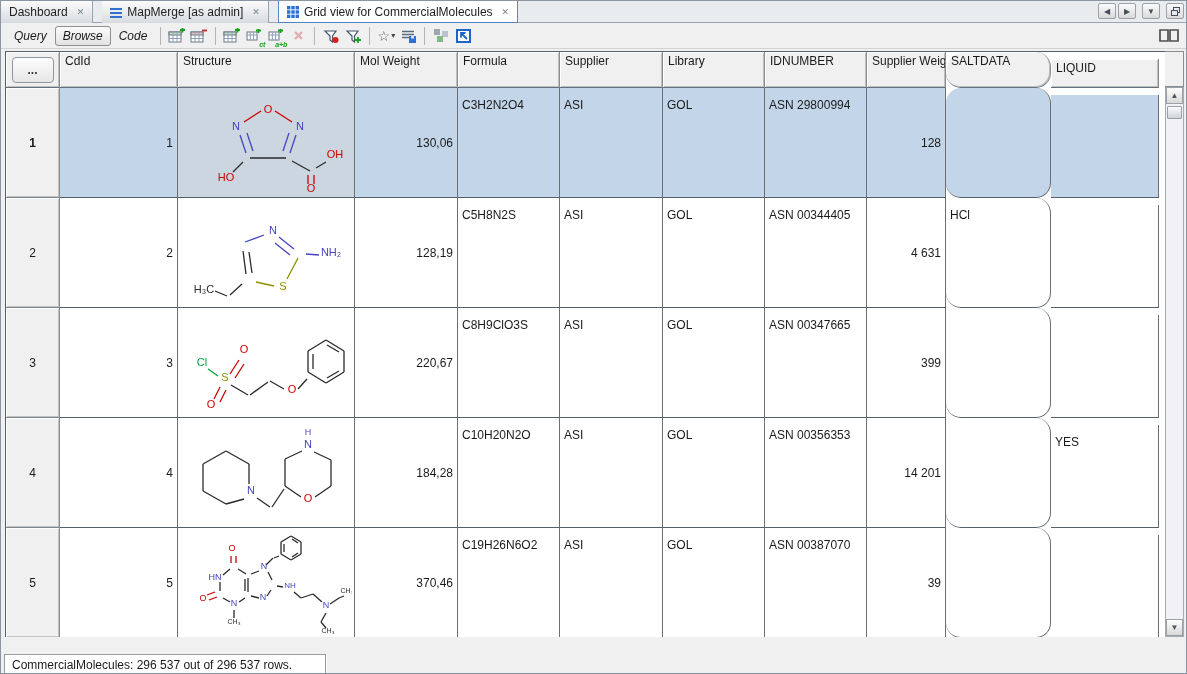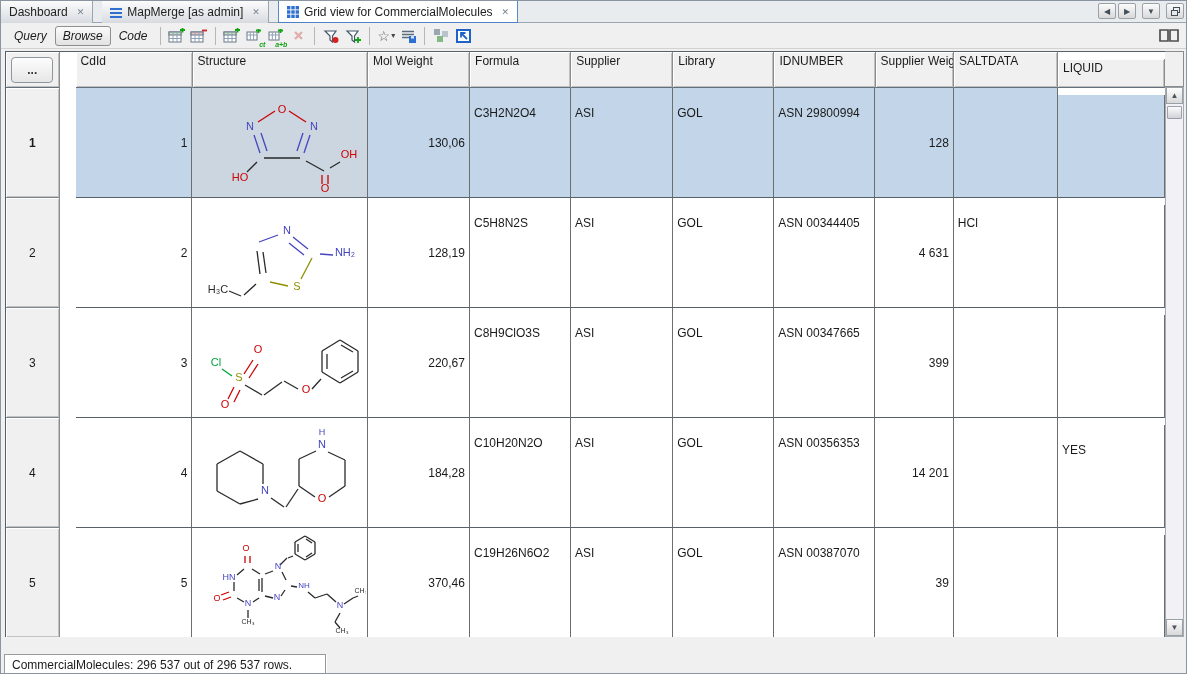--- a/index.html
+++ b/index.html
@@ -47,27 +47,27 @@
   .corner{width:54px;display:flex;align-items:center;justify-content:center;}
   .corner-btn{width:42px;height:26px;border:1px solid #8f979e;border-radius:4px;
               background:linear-gradient(#fdfdfd,#e6e6e6);display:flex;align-items:center;justify-content:center;
               font-weight:bold;color:#333;}
   .row{display:flex;height:110px;}
   .rowhdr{width:54px;background:#f0f0f0;border-right:1px solid #8c8c8c;border-bottom:1px solid #7d858d;
           display:flex;align-items:center;justify-content:center;
           box-shadow:inset 1px 1px 0 #ffffff, inset -1px -1px 0 #c2c2c2;}
   .row.selected .rowhdr{font-weight:bold;}
   .cell{border-right:1px solid #6e6e6e;border-bottom:1px solid #55606b;background:#fff;
-        padding:18px 4px;overflow:hidden;white-space:nowrap;}
+        padding:10px 4px;overflow:hidden;white-space:nowrap;}
   .row.selected .cell{background:#c2d5e9;}
   .row.selected .cell.structure{background:#ccd6e1;}
   .mid-right{display:flex;align-items:center;justify-content:flex-end;}
   .structure{display:flex;align-items:center;justify-content:center;padding:0;}
-  .c0{width:118px;margin-left:16px;} .c1{width:177px;} .c2{width:103px;} .c3{width:102px;} .c4{width:103px;}
-  .c5{width:102px;} .c6{width:102px;} .c7{width:79px;} .c8{width:105px;} .c9{width:108px;margin-top:7px;}
+  .c0{width:118px;} .c1{width:177px;} .c2{width:103px;} .c3{width:102px;} .c4{width:103px;}
+  .c5{width:102px;} .c6{width:102px;} .c7{width:79px;} .c8{width:105px;border-radius:15px;} .c9{width:108px;margin-top:7px;}
 
   
   .scroll-filler{position:absolute;top:50px;left:1164px;width:19px;height:36px;background:#f0f0f0;
                  border:1px solid #8c8c8c;border-left:none;}
   .vscroll{position:absolute;top:86px;left:1164px;width:19px;height:550px;background:#f2f2f6;
            border:1px solid #a5abb3;border-top:none;}
   .sbtn{position:absolute;left:0;width:17px;height:17px;background:linear-gradient(#fdfdfd,#d8d8d8);
         border:1px solid #9aa0a8;display:flex;align-items:center;justify-content:center;
         font-size:8px;color:#49545f;}
   .sbtn.up{top:0;} .sbtn.down{bottom:0;}

